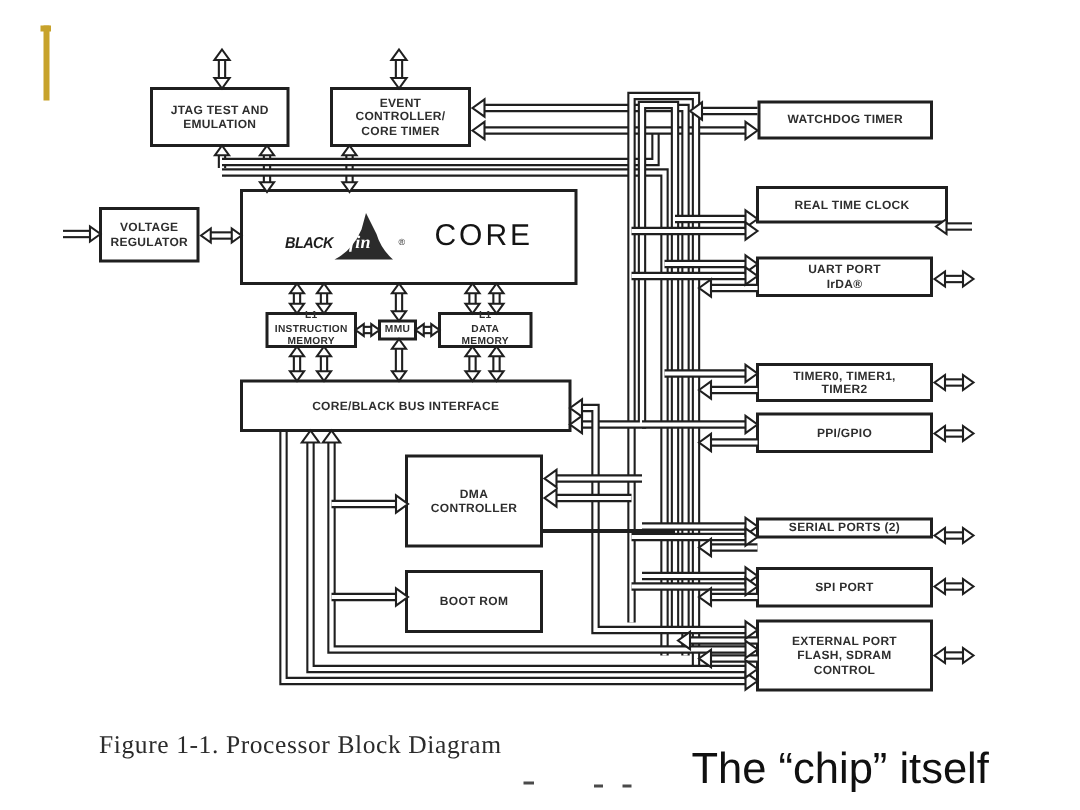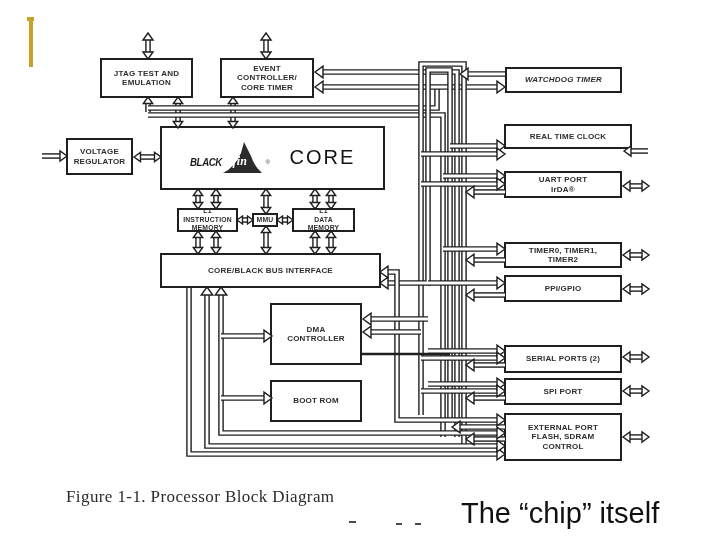--- a/index.html
+++ b/index.html
@@ -33,21 +33,21 @@
 <div id="stage">
 
   <div class="accent" style="left:27px;top:17px;width:7px;height:4px;"></div>
   <div class="accent" style="left:29px;top:17px;width:4px;height:50px;"></div>
 
   <div class="box f8" style="left:100px;top:58px;width:93px;height:40px;"><span>JTAG TEST AND
 EMULATION</span></div>
   <div class="box f8" style="left:220px;top:58px;width:94px;height:40px;"><span>EVENT
 CONTROLLER/
 CORE TIMER</span></div>
-  <div class="box f8" style="left:505px;top:67px;width:117px;height:26px;font-style:italic;"><span>WATCHDOG TIMER</span></div>
+  <div class="box f8" style="left:505px;top:67px;width:117px;height:26px;"><span>WATCHDOG TIMER</span></div>
   <div class="box f8" style="left:66px;top:138px;width:67px;height:37px;"><span>VOLTAGE
 REGULATOR</span></div>
 
   <div class="box corebox" style="left:160px;top:126px;width:225px;height:64px;justify-content:center;">
     <span class="logo">
       <span class="black">BLACK</span>
       <svg width="46" height="32" viewBox="0 0 46 32">
         <path d="M 24,0 L 31,14 Q 34,24 42,31 L 3,31 Q 15,25 21,11 Z" fill="#2b2b2b"></path>
       </svg>
       <span class="fin">fin</span>
@@ -67,21 +67,21 @@
   <div class="box f8" style="left:270px;top:380px;width:92px;height:42px;"><span>BOOT ROM</span></div>
   <div class="box f8" style="left:270px;top:303px;width:92px;height:62px;"><span>DMA
 CONTROLLER</span></div>
 
   <div class="box f8" style="left:504px;top:124px;width:128px;height:25px;"><span>REAL TIME CLOCK</span></div>
   <div class="box f8" style="left:504px;top:171px;width:118px;height:27px;"><span>UART PORT
 IrDA®</span></div>
   <div class="box f8" style="left:504px;top:242px;width:118px;height:26px;"><span>TIMER0, TIMER1,
 TIMER2</span></div>
   <div class="box f8" style="left:504px;top:275px;width:118px;height:27px;"><span>PPI/GPIO</span></div>
-  <div class="box f8" style="left:504px;top:345px;width:118px;height:28px;"><span>SERIAL PORTS (2)</span></div>
+  <div class="box f8" style="left:504px;top:345px;width:118px;height:14px;"><span>SERIAL PORTS (2)</span></div>
   <div class="box f8" style="left:504px;top:378px;width:118px;height:27px;"><span>SPI PORT</span></div>
   <div class="box f8" style="left:504px;top:413px;width:118px;height:48px;text-align:center;"><span>EXTERNAL PORT
 FLASH, SDRAM
 CONTROL</span></div>
 
   <svg id="wires" width="720" height="540">
       <polyline points="148,40 148,52" fill="none" stroke="#1f1f1f" stroke-width="5.6" stroke-linejoin="miter"></polyline>
       <polyline points="148,40 148,52" fill="none" stroke="#fff" stroke-width="2.8" stroke-linejoin="miter"></polyline>
       <polyline points="266,40 266,52" fill="none" stroke="#1f1f1f" stroke-width="5.6" stroke-linejoin="miter"></polyline>
       <polyline points="266,40 266,52" fill="none" stroke="#fff" stroke-width="2.8" stroke-linejoin="miter"></polyline>

